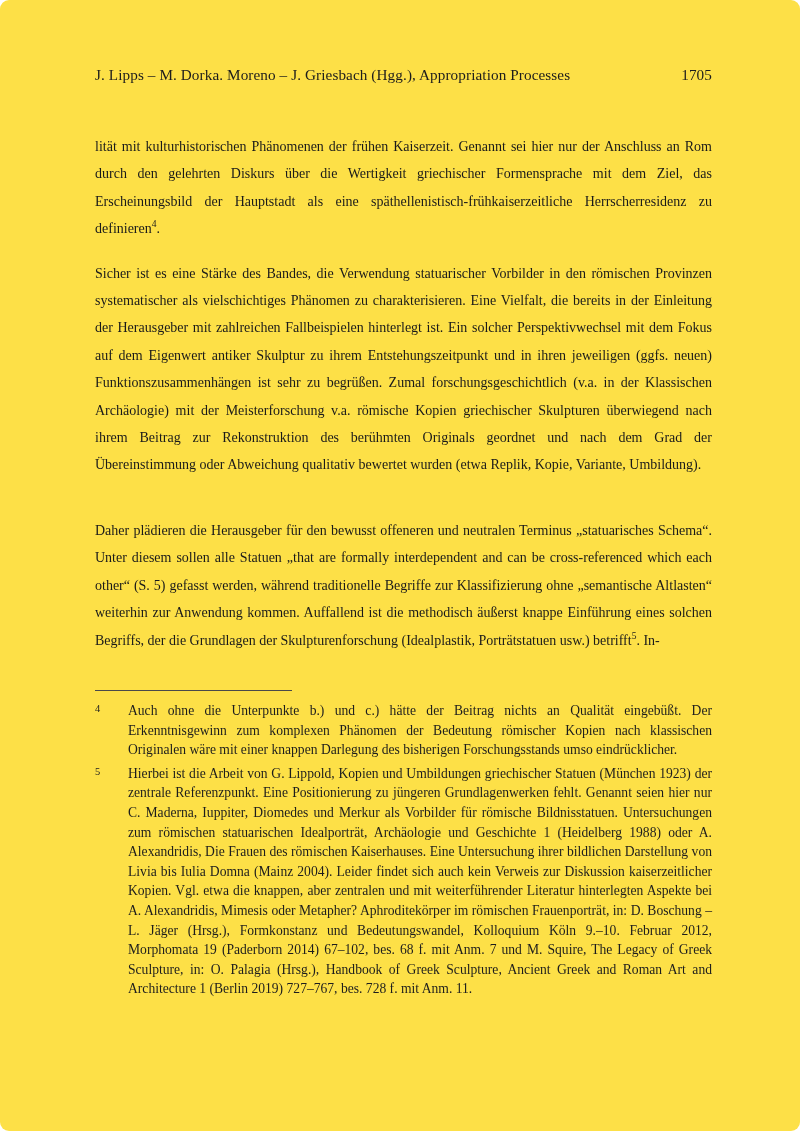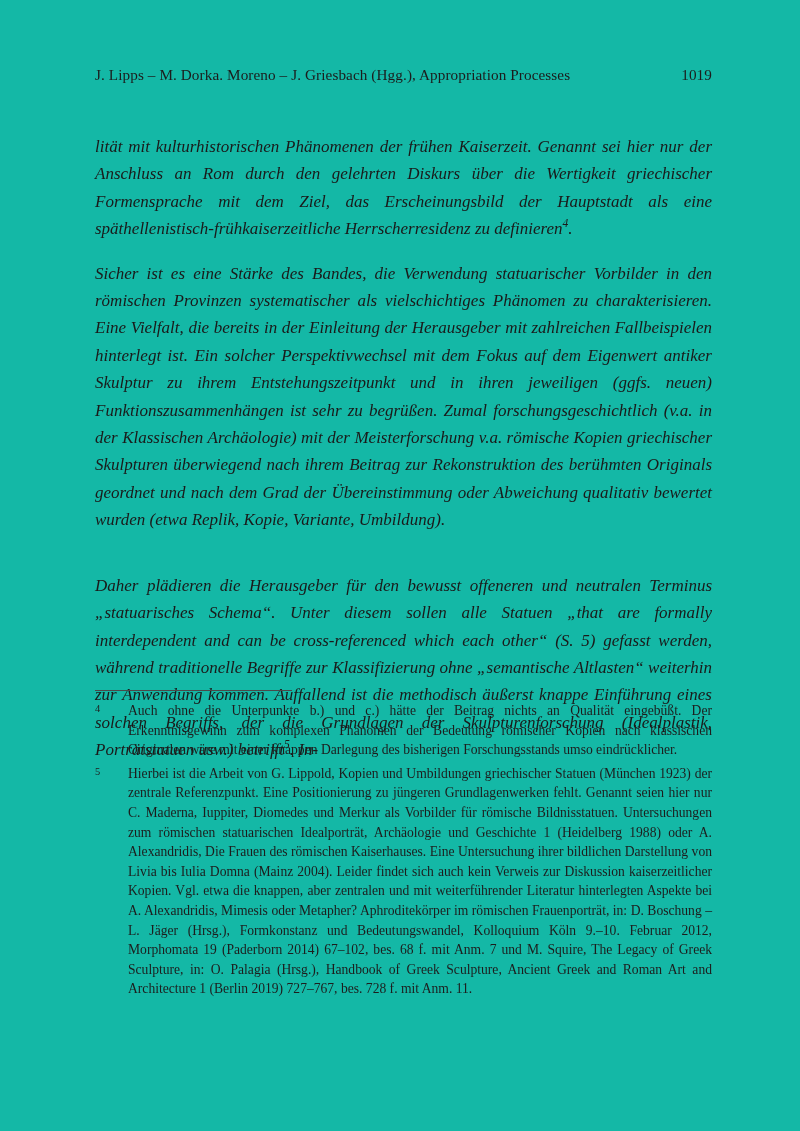--- a/index.html
+++ b/index.html
@@ -11,23 +11,24 @@
   body {
     font-family: "Liberation Serif", "DejaVu Serif", serif;
     color: #1a1a1a;
     -webkit-font-smoothing: antialiased;
   }
   .page {
     position: relative;
     width: 800px;
     height: 1131px;
     margin: 0 auto;
-    background: #14b8a6;
+    background: #fde047;
     overflow: hidden;
     box-sizing: border-box;
+    border-radius: 9px;
   }
 
   
   .running-head {
     position: absolute;
     left: 95px;
     top: 66px;
     width: 617px;
     display: flex;
     align-items: baseline;
@@ -48,27 +49,26 @@
 
   
   .body-col {
     position: absolute;
     left: 95px;
     top: 133px;
     width: 617px;
   }
   p.body-par {
     margin: 0 0 17px 0;
-    font-size: 17px;
+    font-size: 14px;
     line-height: 27.4px;
     text-align: justify;
     text-justify: inter-word;
     hyphens: manual;
     color: #1a1a1a;
-    font-style: italic;
   }
   p.body-par:last-child { margin-bottom: 0; margin-top: 38px; }
   sup.fn-ref {
     font-size: 0.68em;
     vertical-align: super;
     line-height: 0;
   }
 
   
   .footnotes {
@@ -104,21 +104,21 @@
     vertical-align: super;
   }
 </style>
 </head>
 <body>
 
 <div class="page">
 
   <div class="running-head">
     <span class="rh-title">J. Lipps – M. Dorka. Moreno – J. Griesbach (Hgg.), Appropriation Processes</span>
-    <span class="rh-folio">1019</span>
+    <span class="rh-folio">1705</span>
   </div>
 
   <div class="body-col">
 
     <p class="body-par"><span>lität mit kulturhistorischen Phänomenen der frühen Kaiserzeit. Genannt sei hier nur der Anschluss an Rom durch den gelehrten Diskurs über die Wertigkeit griechischer Formensprache mit dem Ziel, das Erscheinungsbild der Hauptstadt als eine späthellenistisch-frühkaiserzeitliche Herrscherresidenz zu definieren</span><sup class="fn-ref">4</sup><span>.</span></p>
 
     <p class="body-par"><span>Sicher ist es eine Stärke des Bandes, die Verwendung statuarischer Vorbilder in den römischen Provinzen systematischer als vielschichtiges Phänomen zu charakterisieren. Eine Vielfalt, die bereits in der Einleitung der Herausgeber mit zahlreichen Fallbeispielen hinterlegt ist. Ein solcher Perspektivwechsel mit dem Fokus auf dem Eigenwert antiker Skulptur zu ihrem Entstehungszeitpunkt und in ihren jeweiligen (ggfs. neuen) Funktionszusammenhängen ist sehr zu begrüßen. Zumal forschungsgeschichtlich (v.a. in der Klassischen Archäologie) mit der Meisterforschung v.a. römische Kopien griechischer Skulpturen überwiegend nach ihrem Beitrag zur Rekonstruktion des berühmten Originals geordnet und nach dem Grad der Übereinstimmung oder Abweichung qualitativ bewertet wurden (etwa Replik, Kopie, Variante, Umbildung).</span></p>
 
     <p class="body-par"><span>Daher plädieren die Herausgeber für den bewusst offeneren und neutralen Terminus „statuarisches Schema“. Unter diesem sollen alle Statuen „that are formally interdependent and can be cross-referenced which each other“ (S. 5) gefasst werden, während traditionelle Begriffe zur Klassifizierung ohne „semantische Altlasten“ weiterhin zur Anwendung kommen. Auffallend ist die methodisch äußerst knappe Einführung eines solchen Begriffs, der die Grundlagen der Skulpturenforschung (Idealplastik, Porträtstatuen usw.) betrifft</span><sup class="fn-ref">5</sup><span>. In-</span></p>
 

